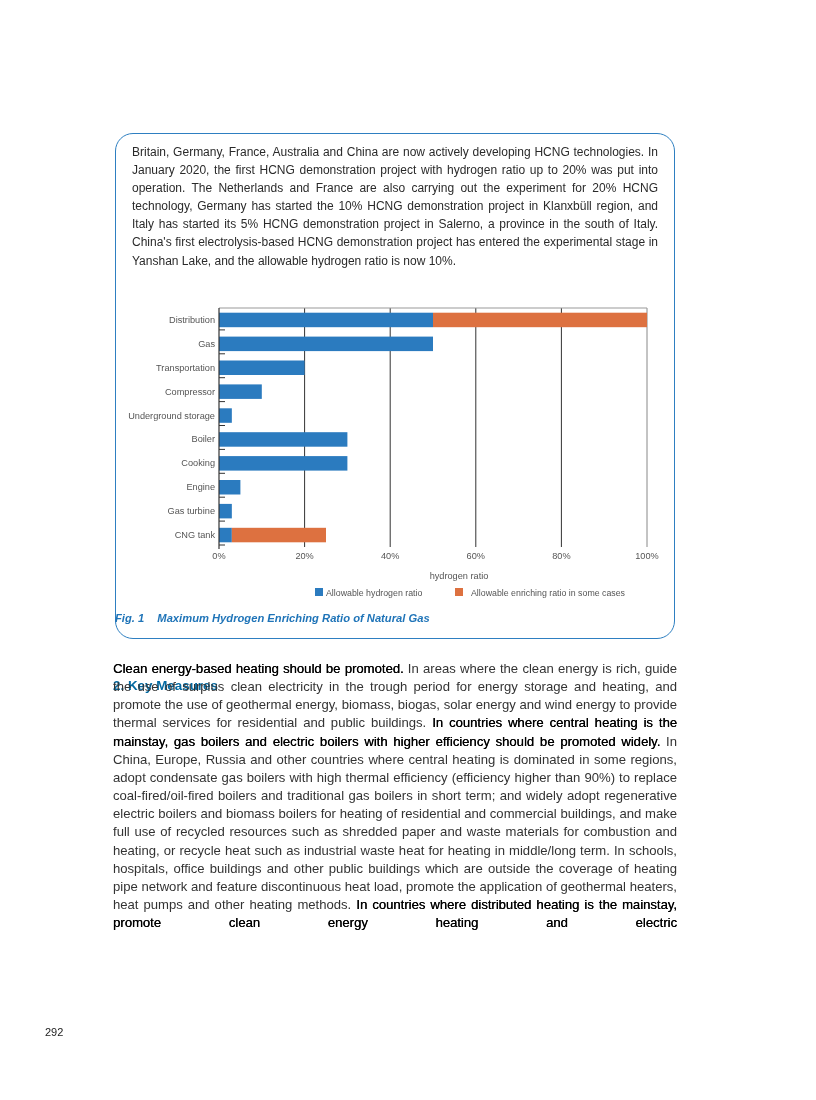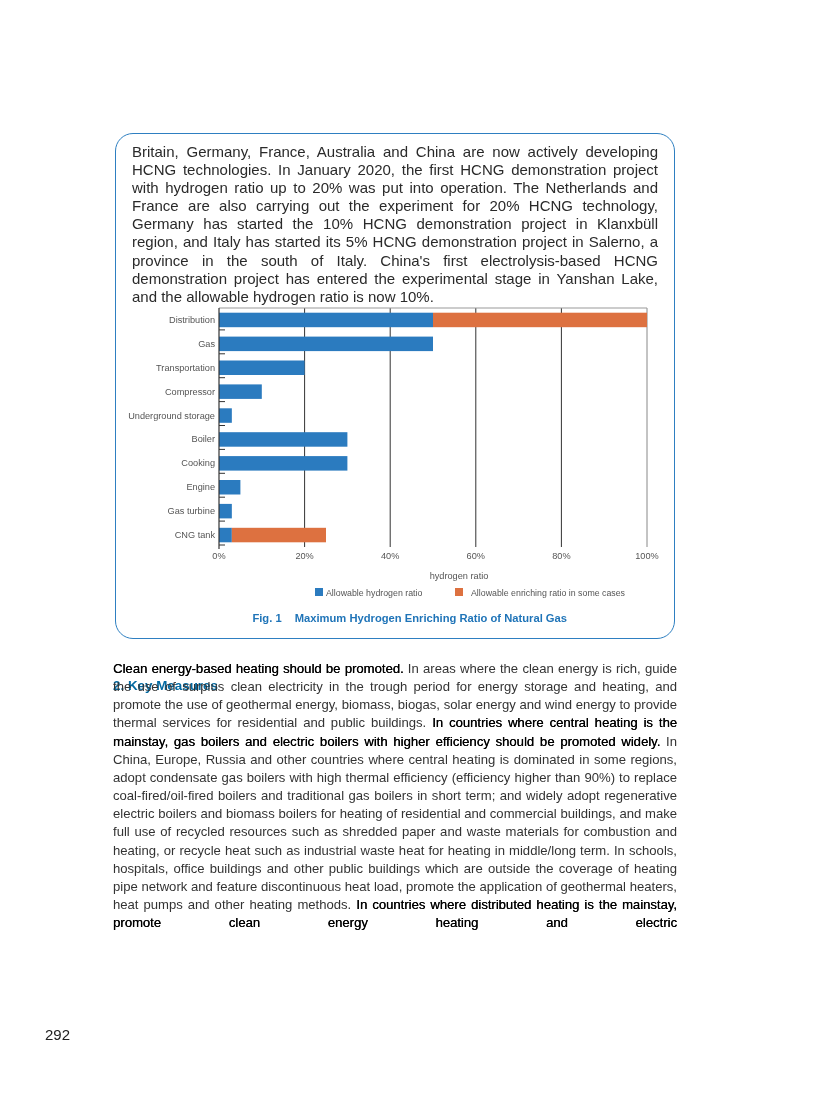--- a/index.html
+++ b/index.html
@@ -1,31 +1,31 @@
 <!DOCTYPE html>
 <html><head>
 <meta charset="utf-8">
 <style>
   html, body { margin: 0; padding: 0; background: #ffffff; }
   body { width: 816px; height: 1100px; position: relative; overflow: hidden;
          font-family: "Liberation Sans", sans-serif; color: #231f20; }
   .box { position: absolute; left: 115px; top: 133px; width: 560px; height: 506px;
          border: 1.6px solid #2e7fc1; border-radius: 18px; box-sizing: border-box; }
   .box-text { position: absolute; left: 132px; top: 143px; width: 526px;
-              font-size: 15px; line-height: 18.1px; text-align: justify; color: #2a2a2a; }
+              font-size: 12px; line-height: 18.1px; text-align: justify; color: #2a2a2a; }
   svg.chart { position: absolute; left: 115px; top: 300px; }
   .chart text { font-family: "Liberation Sans", sans-serif; fill: #555; }
-  .caption { position: absolute; left: 115px; top: 612px; width: 452px; text-align: right;
-             font-size: 11.2px; font-weight: bold; color: #1f74b8; }
+  .caption { position: absolute; left: 115px; top: 612px; width: 452px; text-align: left;
+             font-size: 11.2px; font-weight: bold; color: #1f74b8; font-style: italic; }
   .caption .fig { margin-right: 10px; }
   .heading { position: absolute; left: 113px; top: 678px; font-size: 13.4px; font-weight: bold; color: #0369a1; }
   .para { position: absolute; left: 113px; top: 660px; width: 564px; font-size: 13.1px; line-height: 18.15px;
           text-align: justify; color: #333; text-align-last: justify; }
   .para b { font-weight: normal; color: #000; text-shadow: 0.25px 0 0 #000; }
-  .page-num { position: absolute; left: 45px; top: 1026px; font-size: 15px; color: #222; }
+  .page-num { position: absolute; left: 45px; top: 1026px; font-size: 11px; color: #222; }
 </style>
 </head>
 <body>
 
 <div class="box"></div>
 <div class="box-text">Britain, Germany, France, Australia and China are now actively developing HCNG technologies. In January 2020, the first HCNG demonstration project with hydrogen ratio up to 20% was put into operation. The Netherlands and France are also carrying out the experiment for 20% HCNG technology, Germany has started the 10% HCNG demonstration project in Klanxbüll region, and Italy has started its 5% HCNG demonstration project in Salerno, a province in the south of Italy. China's first electrolysis-based HCNG demonstration project has entered the experimental stage in Yanshan Lake, and the allowable hydrogen ratio is now 10%.</div>
 
 <svg class="chart" width="560" height="305" viewBox="0 0 560 305" xmlns="http://www.w3.org/2000/svg">
   <g id="grid">
       <line x1="189.60000000000002" y1="8" x2="189.60000000000002" y2="247" stroke="#333" stroke-width="1"></line>

